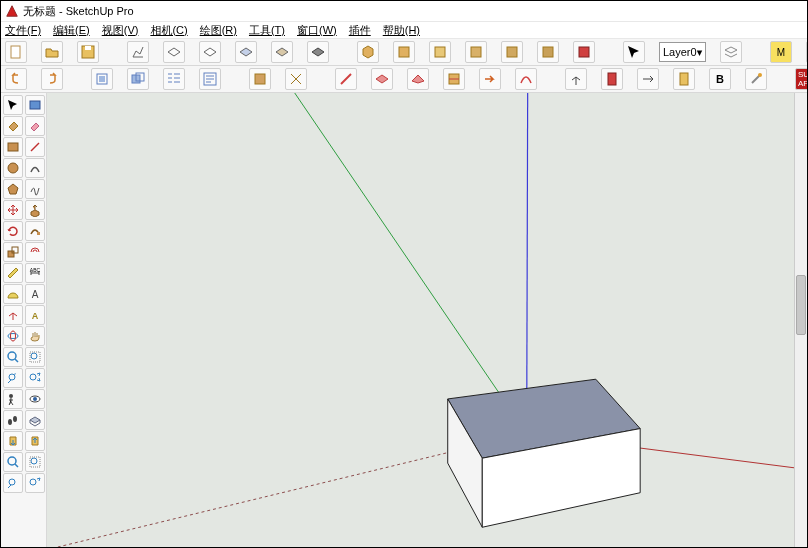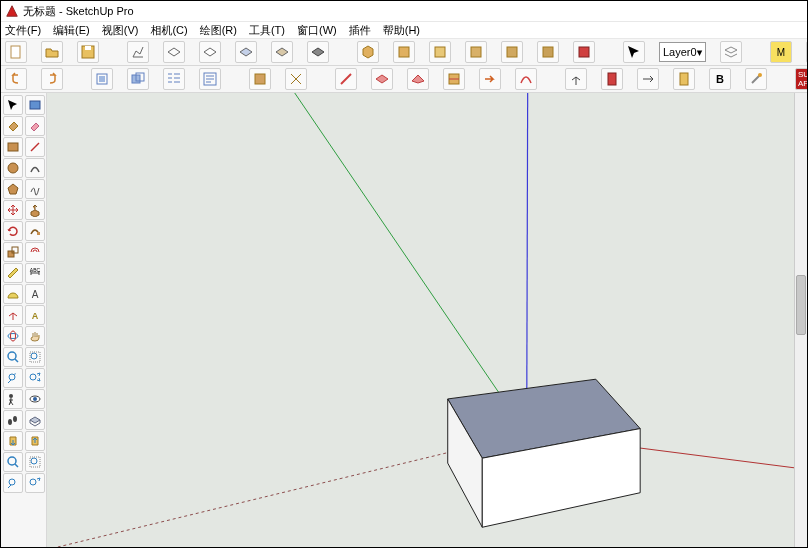--- a/index.html
+++ b/index.html
@@ -1,19 +1,19 @@
 <!DOCTYPE html>
 <html><head>
 <meta charset="utf-8">
 <style>
   * { box-sizing: border-box; margin: 0; padding: 0; }
   body { font-family: "Microsoft YaHei", Tahoma, sans-serif; font-size: 11px; background:#fff; width:808px; height:548px; overflow:hidden; border:1px solid #000;}
   .titlebar { height:20px; background:#fff; display:flex; align-items:center; padding:0 4px; gap:4px;}
   .titlebar .logo { width:14px; height:14px; }
-  .menubar { height:18px; background:#fff; display:flex; align-items:center; padding:0 4px; gap:12px; border-top:1px solid #e8e8e8; border-bottom:1px solid #e8e8e8;}
+  .menubar { height:18px; background:#fff; display:flex; align-items:center; padding:0 4px; gap:12px; border-top:1px solid #e8e8e8; border-bottom:1px solid #e8e8e8;text-decoration:underline;}
   .menubar span { cursor:default; }
   .toolbar { display:flex; align-items:center; gap:14px; padding:2px 4px; background:#f6f6f6; border-bottom:1px solid #d8d8d8; flex-wrap:nowrap;}
   .toolbar.row2 { background:#f6f6f6; }
   .tbtn { width:22px; height:22px; background:#fafafa; border:1px solid #d0d0d0; border-radius:2px; display:flex; align-items:center; justify-content:center; cursor:pointer; flex-shrink:0;}
   .tbtn svg { width:16px; height:16px; }
   .tdd { width:70px; height:20px; background:#fff; border:1px solid #999; font-size:11px; padding:0 3px; display:flex; align-items:center; justify-content:space-between;}
   .worklayout { display:flex; height:calc(100% - 20px - 18px - 27px - 27px); }
   .leftbar { width:46px; background:#f6f6f6; border-right:1px solid #d8d8d8; display:flex; flex-direction:column; align-items:center; padding:2px 0; gap:1px; overflow:hidden;}
   .leftbar .lrow { display:flex; gap:2px; }
   .lbtn { width:20px; height:20px; background:#fafafa; border:1px solid #d0d0d0; border-radius:2px; display:flex; align-items:center; justify-content:center; cursor:pointer;}

